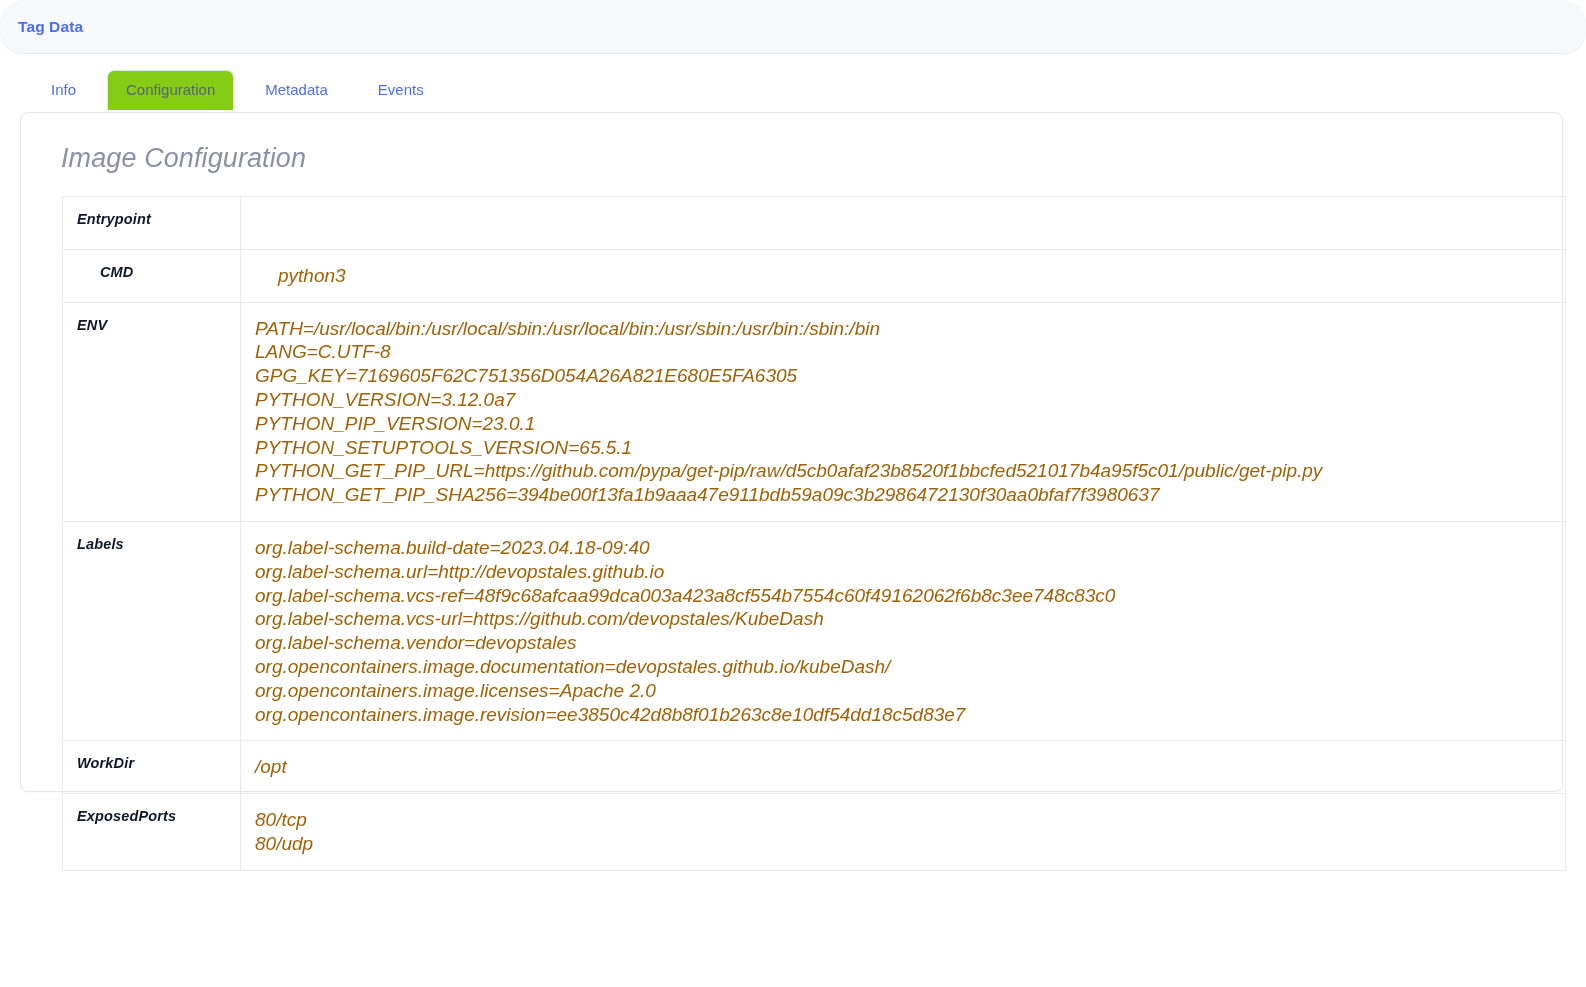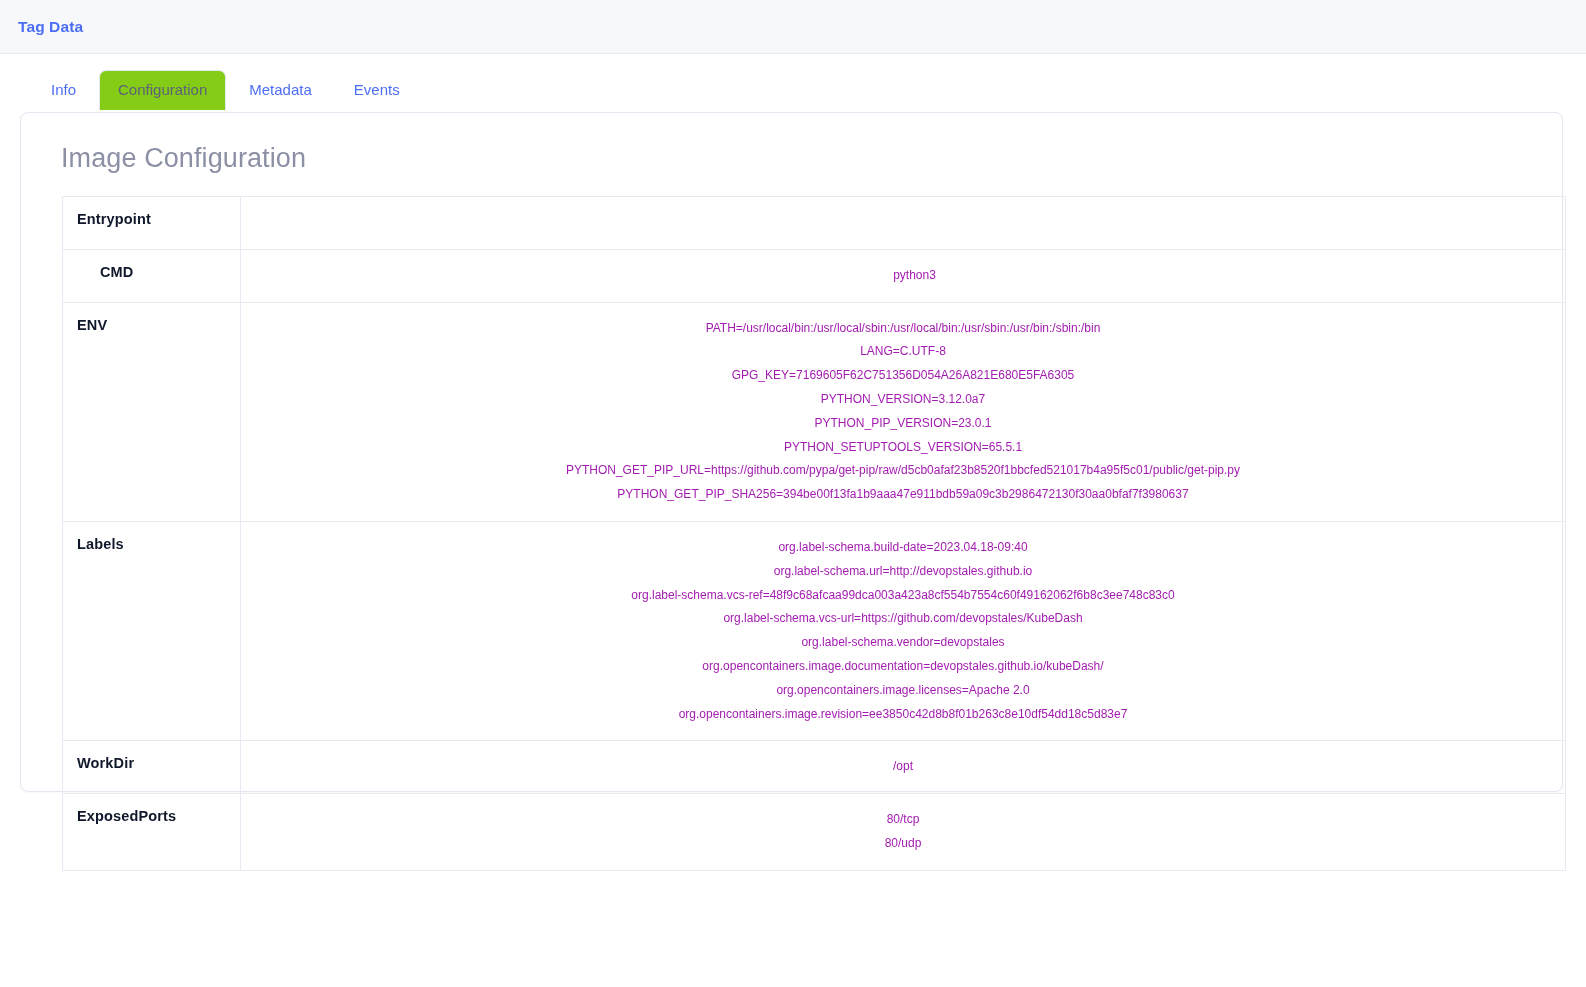--- a/index.html
+++ b/index.html
@@ -1,15 +1,15 @@
 <!DOCTYPE html>
 <html><head>
 <meta charset="utf-8">
 <style>
-  * { box-sizing: border-box; }
+  * { box-sizing: border-box; border-radius: 22px; }
   html, body {
     margin: 0;
     padding: 0;
     width: 1586px;
     height: 987px;
     background: #ffffff;
     font-family: "Liberation Sans", sans-serif;
     -webkit-font-smoothing: antialiased;
   }
 
@@ -34,21 +34,21 @@
   
   .tabs-wrap {
     position: relative;
     padding: 16px 0 0 32px;
     height: 58px;
     background: #ffffff;
   }
   .tabs {
     display: flex;
     align-items: flex-end;
-    gap: 4px;
+    gap: 12px;
     position: relative;
     z-index: 3;
   }
   .tab {
     font-size: 15px;
     color: #4c6ef5;
     padding: 9px 18px 10px 18px;
     cursor: pointer;
     border: 1px solid transparent;
     border-radius: 7px 7px 0 0;
@@ -67,20 +67,21 @@
   
   .card {
     position: relative;
     margin: 0 23px 0 20px;
     background: #ffffff;
     border: 1px solid #e4e6f1;
     border-radius: 8px;
     box-shadow: 0 1px 2px rgba(60,64,110,0.04);
     padding: 24px 20px 40px 20px;
     height: 680px;
+    font-style: italic;
   }
   .card-title {
     font-size: 27px;
     font-weight: 400;
     color: #8b90a5;
     margin: 6px 0 22px 20px;
     letter-spacing: 0.1px;
   }
 
   
@@ -99,27 +100,26 @@
   td.key {
     width: 178px;
     font-size: 14.5px;
     font-weight: 700;
     color: #0f172a;
     letter-spacing: 0.15px;
     padding-left: 13px;
     padding-top: 15px;
   }
   td.val {
-    font-size: 12px;
-    color: #a21caf;
+    font-size: 19px;
+    color: #a16207;
     padding-left: 13px;
     padding-top: 14px;
     line-height: 23.8px;
     word-break: break-all;
-    text-align: center;
   }
   td.val .line { display: block; white-space: nowrap; }
   
   tr.r-entrypoint td { height: 48px; }
   tr.r-cmd td { height: 48px; padding-left: 37px; }
   tr.r-workdir td { height: 48px; }
 </style>
 </head>
 <body>
 

